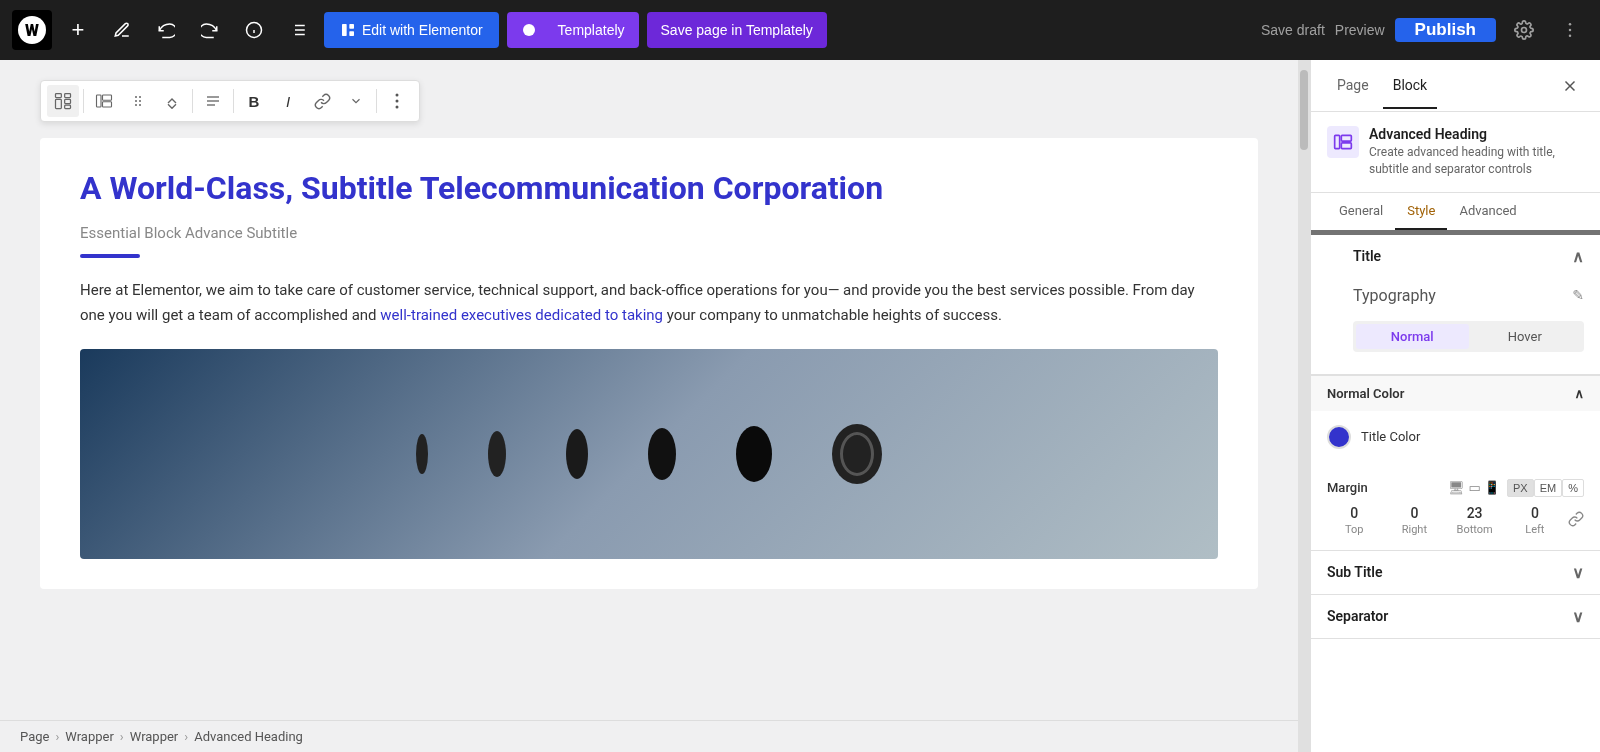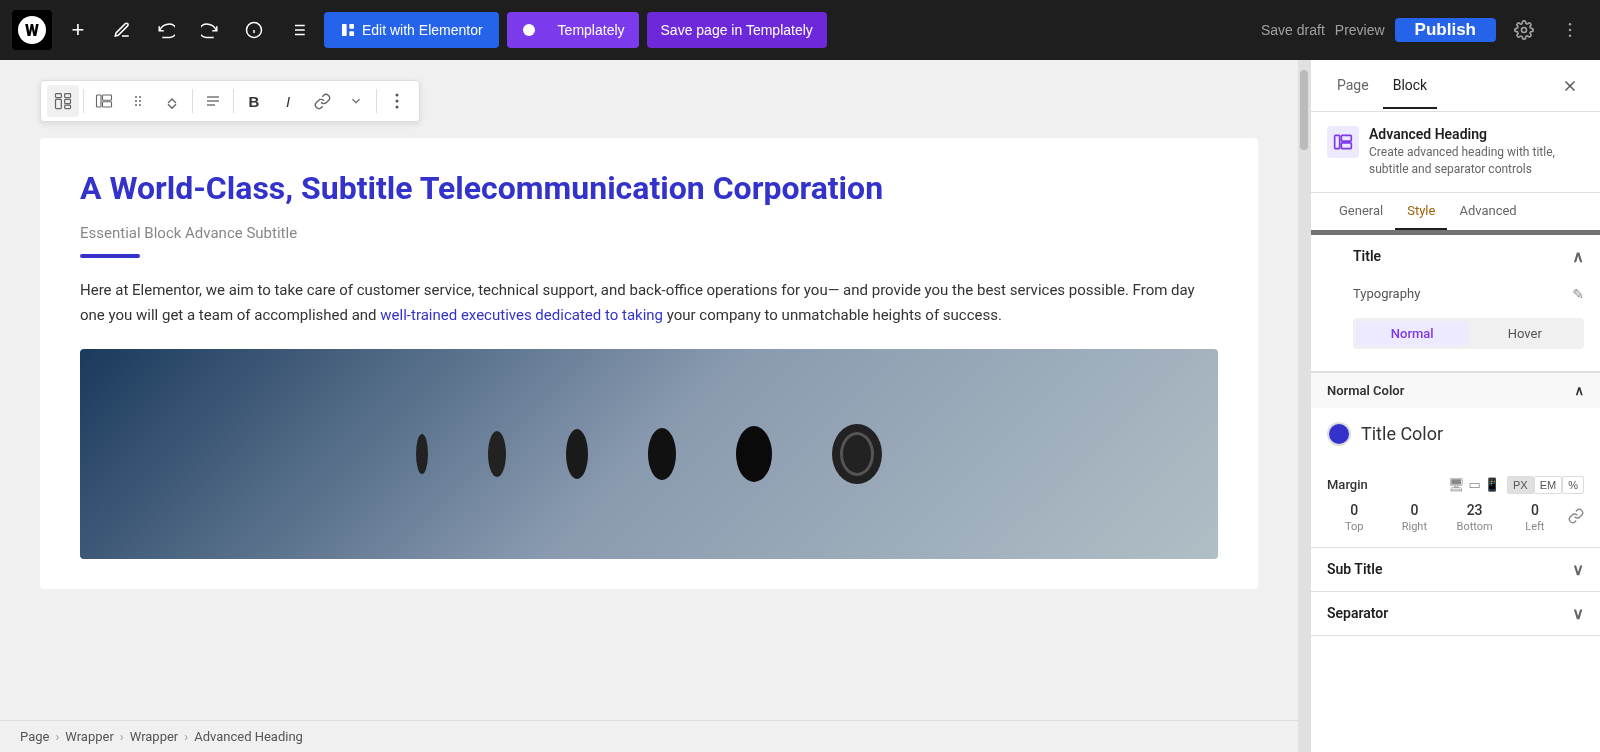--- a/index.html
+++ b/index.html
@@ -171,21 +171,21 @@
       padding: 12px 16px; cursor: pointer; font-size: 14px; font-weight: 600; color: #1e1e1e;
     }
     .panel-section-header .chevron { font-size: 16px; color: #666; }
     .panel-section-content { padding: 0 16px 14px; }
 
     
     .typography-row {
       display: flex; align-items: center; justify-content: space-between;
       padding: 8px 0;
     }
-    .typography-label { font-size: 13px; color: #555; }
+    .typography-label { font-size: 16px; color: #555; }
     .edit-icon { font-size: 14px; color: #888; cursor: pointer; }
 
     
     .state-tabs { display: flex; background: #f0f0f0; border-radius: 4px; padding: 3px; margin: 8px 0; }
     .state-tab {
       flex: 1; text-align: center; padding: 5px 0; font-size: 13px;
       border-radius: 3px; cursor: pointer; color: #555;
     }
     .state-tab.active { background: #ede9fe; color: #7c3aed; font-weight: 500; }
 
@@ -195,21 +195,21 @@
       padding: 10px 16px; background: #f8f8f8; border-top: 1px solid #e0e0e0;
       font-size: 13px; font-weight: 600; color: #333; cursor: pointer;
     }
     .color-row {
       display: flex; align-items: center; gap: 10px; padding: 10px 0;
     }
     .color-swatch {
       width: 24px; height: 24px; border-radius: 50%; background: #3333cc;
       border: 2px solid #ddd; flex-shrink: 0; cursor: pointer;
     }
-    .color-label { font-size: 18px; color: #333; }
+    .color-label { font-size: 13px; color: #333; }
 
     
     .margin-section { padding: 10px 16px 14px; }
     .margin-label-row {
       display: flex; align-items: center; justify-content: space-between; margin-bottom: 8px;
     }
     .margin-lbl { font-size: 13px; color: #333; font-weight: 500; }
     .margin-unit-btns { display: flex; align-items: center; }
     .unit-btn {
       padding: 2px 5px; font-size: 11px; color: #555; border: 1px solid #ddd;

